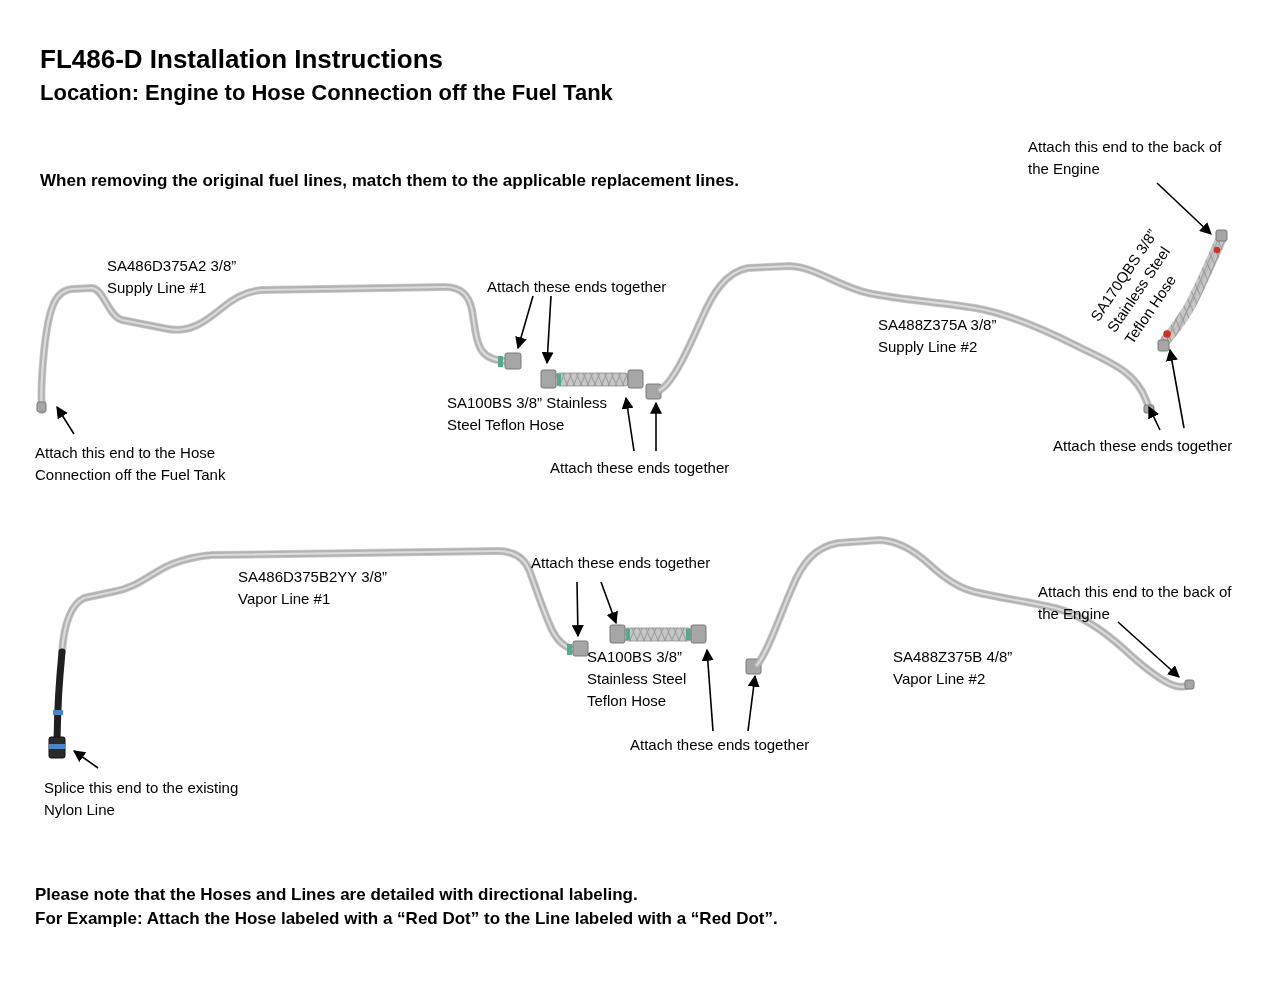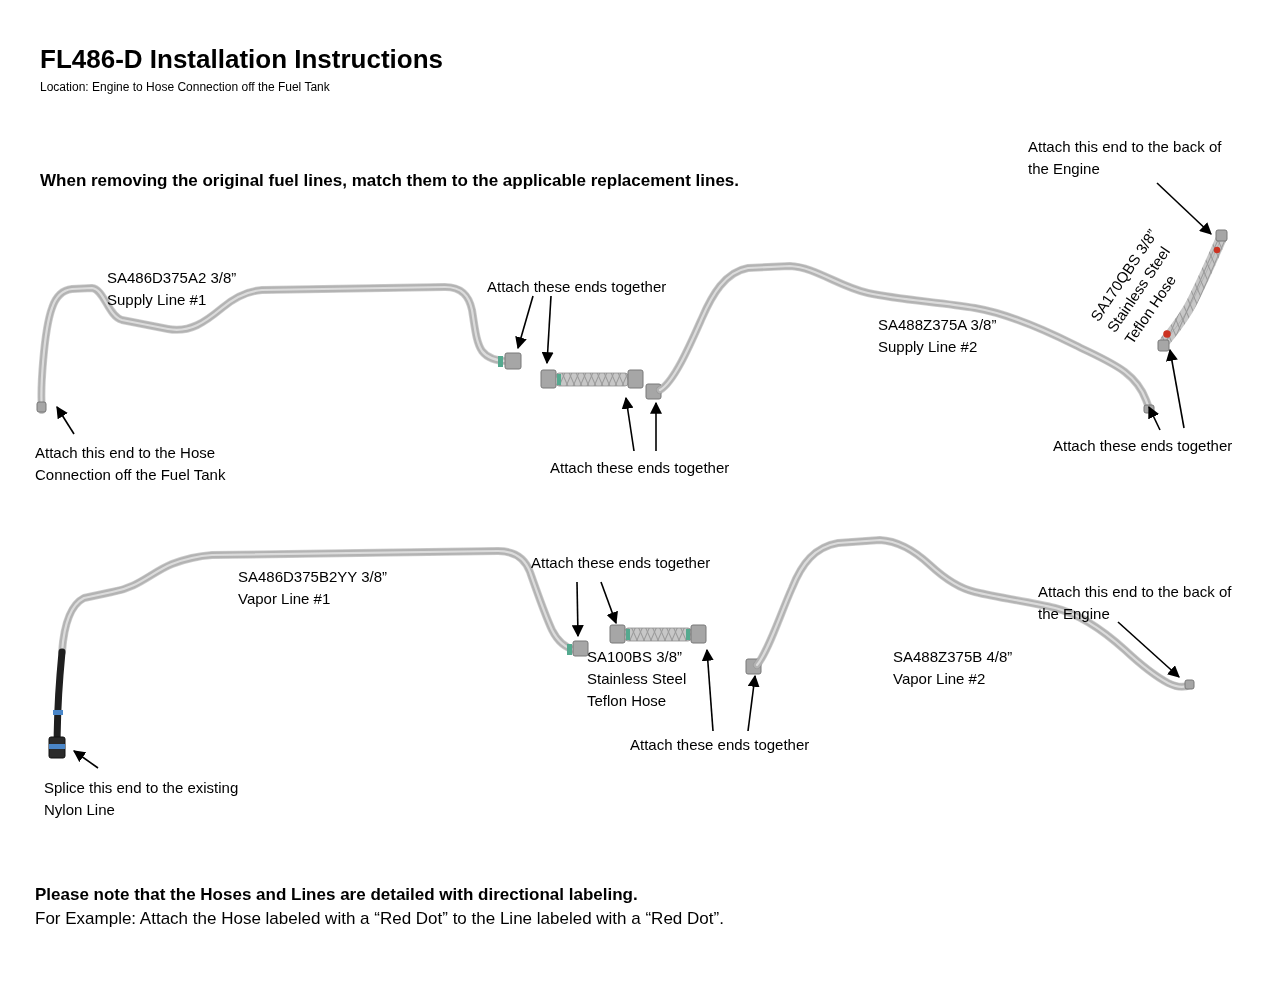--- a/index.html
+++ b/index.html
@@ -8,24 +8,24 @@
     --braid-bg:#c7c7c7; --braid-line:#9b9b9b;
     --teal:#55a98f; --red:#cc3322; --blue:#4a86c8;
     --black-hose:#1f1f1f; --text:#000000;
   }
   html,body{margin:0;padding:0;background:#ffffff;}
   #page{position:relative;width:1280px;height:989px;background:#fff;overflow:hidden;
         font-family:"Liberation Sans", sans-serif;color:var(--text);}
   #diagram-svg{position:absolute;left:0;top:0;width:1280px;height:989px;}
   .lbl{position:absolute;white-space:pre-line;font-size:15px;line-height:1.45;}
   .title{position:absolute;left:40px;top:44px;font-size:26px;font-weight:bold;}
-  .subtitle{position:absolute;left:40px;top:80px;font-size:12px;font-weight:normal;}
+  .subtitle{position:absolute;left:40px;top:80px;font-size:22px;font-weight:bold;}
   .instruction{position:absolute;left:40px;top:142px;font-size:17px;font-weight:bold;margin-top:29px;}
   .footer1{position:absolute;left:35px;top:885px;font-size:17px;font-weight:bold;}
-  .footer2{position:absolute;left:35px;top:909px;font-size:17px;font-weight:normal;}
+  .footer2{position:absolute;left:35px;top:909px;font-size:17px;font-weight:bold;}
   .rot{transform:rotate(-56deg);transform-origin:left top;font-size:15px;line-height:1.35;}
   
   .tube-base{fill:none;stroke:var(--tube);stroke-width:6.5;stroke-linecap:round;stroke-linejoin:round;}
   .tube-shine{fill:none;stroke:var(--tube-hi);stroke-width:2.2;stroke-linecap:round;stroke-linejoin:round;}
   .tube-out{fill:none;stroke:var(--tube-edge);stroke-width:8;stroke-linecap:round;stroke-linejoin:round;opacity:.45;}
   .nut{fill:var(--nut);stroke:var(--nut-edge);stroke-width:1;}
   .band-teal{fill:var(--teal);}
   .band-red{fill:var(--red);}
   .band-blue{fill:var(--blue);}
   .blackhose{fill:none;stroke:var(--black-hose);stroke-width:7;stroke-linecap:round;}
@@ -128,28 +128,30 @@
       <line class="arrow" x1="98" y1="768" x2="74" y2="751" marker-end="url(#arrowhead)"></line>
     </g>
   </svg>
 
   <div class="title">FL486-D Installation Instructions</div>
   <div class="subtitle">Location: Engine to Hose Connection off the Fuel Tank</div>
   <div class="instruction">When removing the original fuel lines, match them to the applicable replacement lines.</div>
 
   <div class="lbl" style="left:1028px;top:136px;">Attach this end to the back of
 the Engine</div>
-  <div class="lbl" style="left:107px;top:255px;margin-top:12px;">SA486D375A2 3/8”
+  <div class="lbl" style="left:107px;top:255px;">SA486D375A2 3/8”
 Supply Line #1</div>
   <div class="lbl" style="left:487px;top:276px;">Attach these ends together</div>
   <div class="lbl" style="left:878px;top:274px;margin-top:40px;">SA488Z375A 3/8”
 Supply Line #2</div>
   <div class="lbl rot" style="left:1086px;top:314px;">SA170QBS 3/8”
 Stainless Steel
 Teflon Hose</div>
+  <div class="lbl" style="left:447px;top:392px;">SA100BS 3/8” Stainless
+Steel Teflon Hose</div>
   <div class="lbl" style="left:35px;top:442px;">Attach this end to the Hose
 Connection off the Fuel Tank</div>
   <div class="lbl" style="left:550px;top:457px;">Attach these ends together</div>
   <div class="lbl" style="left:1053px;top:435px;">Attach these ends together</div>
 
   <div class="lbl" style="left:531px;top:552px;">Attach these ends together</div>
   <div class="lbl" style="left:238px;top:566px;">SA486D375B2YY 3/8”
 Vapor Line #1</div>
   <div class="lbl" style="left:1038px;top:581px;">Attach this end to the back of
 the Engine</div>

